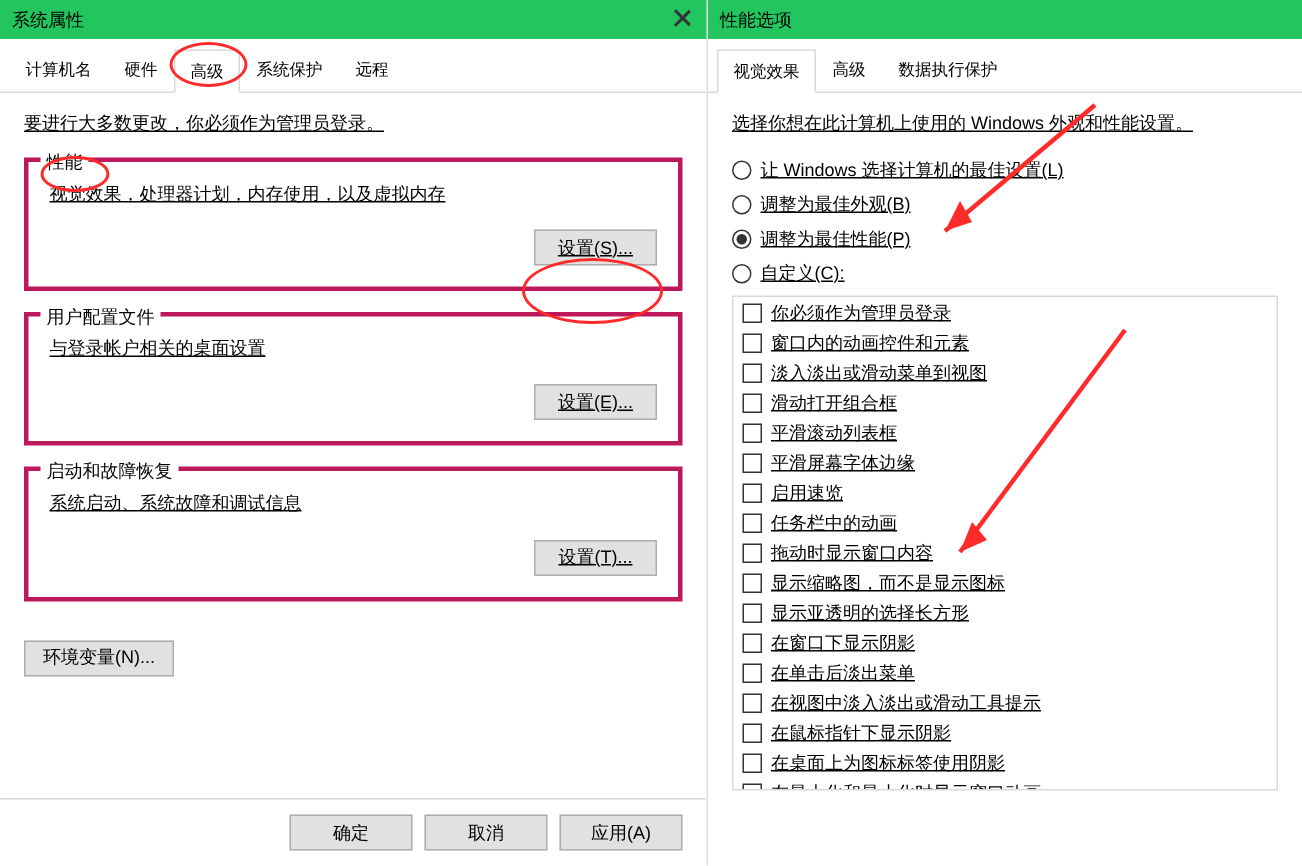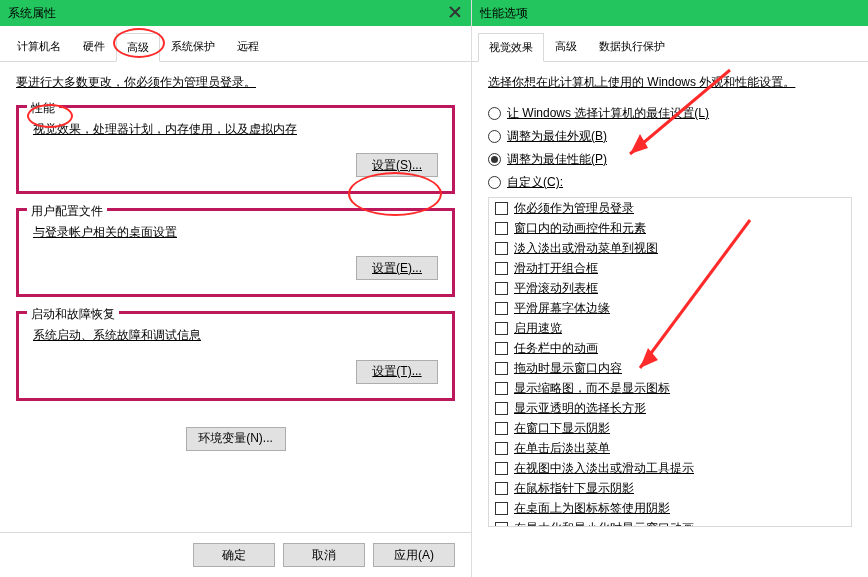--- a/index.html
+++ b/index.html
@@ -38,21 +38,21 @@
 .checklist { border: 1px solid #d9d9d9; margin: 6px 0 10px; max-height: 330px; overflow-y: auto; }
 .check-row { display: flex; align-items: center; gap: 6px; padding: 2px 6px; font-size: 12px; height: 20px; }
 .chk { appearance: none; width: 13px; height: 13px; border: 1px solid #333; background: #fff; }
 
 
 .anno { position: absolute; pointer-events: none; }
 .circle { border: 2px solid #ff2a2a; border-radius: 50%; }
 .arrow-line { stroke: #ff2a2a; stroke-width: 3; fill: none; }
 .arrow-head { fill: #ff2a2a; }
 
-.env-row { display: flex; justify-content: center; padding: 4px 16px 10px; }
+.env-row { display: flex; justify-content: flex-start; padding: 4px 16px 10px; }
 </style>
 </head>
 <body>
 
 <div class="panel panel-left">
   <div class="title-bar">
     <span>系统属性</span>
     <div class="close-x"></div>
   </div>
   <div class="tabs">

